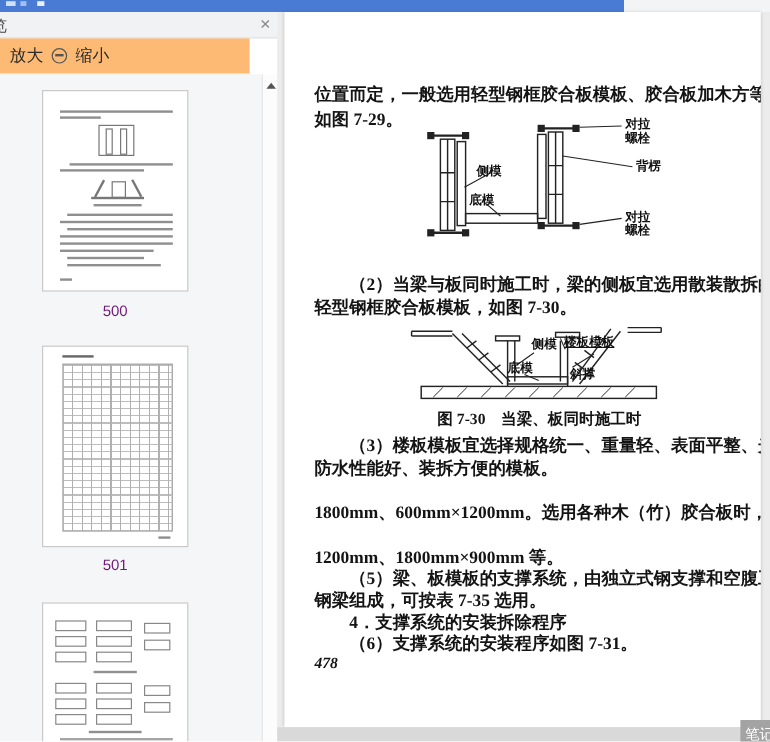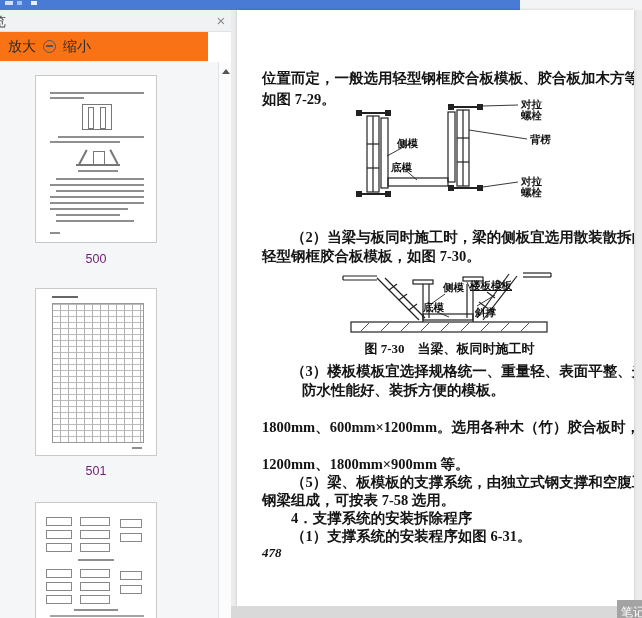--- a/index.html
+++ b/index.html
@@ -10,21 +10,21 @@
   .titlebar-rest{position:absolute;left:520px;top:0;width:122px;height:10px;background:#f3f4f6;}
   .tb-frag{position:absolute;top:1px;height:4px;}
   .dark-frag{position:absolute;left:0;top:12px;width:5px;height:5px;background:#2f4f5f;}
   
   .panel-header{position:absolute;left:0;top:10px;width:231px;height:22px;background:#f1f2f4;
                 border-bottom:1px solid #dfe2e6;box-sizing:border-box;}
   .panel-title{position:absolute;left:-7px;top:3px;font-size:13px;color:#444;}
   .close-btn{position:absolute;left:212px;top:2px;width:18px;height:18px;color:#8a8a8a;
              font-size:15px;line-height:18px;text-align:center;cursor:pointer;}
   
-  .toolbar{position:absolute;left:0;top:32px;width:208px;height:30px;background:#f97316;
+  .toolbar{position:absolute;left:0;top:32px;width:208px;height:30px;background:#fdba74;
            border-bottom:1px solid #e9ebed;box-sizing:border-box;display:flex;align-items:center;
            padding-left:8px;gap:7px;}
   .tool-label{font-size:14px;color:#2b2b2b;}
   .circle-minus{width:11px;height:11px;border:1.5px solid #555;border-radius:50%;position:relative;}
   .circle-minus::after{content:"";position:absolute;left:2px;right:2px;top:4.2px;height:1.5px;background:#555;}
   
   .sidebar{position:absolute;left:0;top:62px;width:218px;height:556px;background:#f5f6f7;overflow:hidden;}
   .scrollcol{position:absolute;left:218px;top:62px;width:13px;height:556px;background:#fcfcfc;
              border-left:1px solid #e3e3e3;box-sizing:border-box;}
   .scroll-up{position:absolute;left:3px;top:7px;width:0;height:0;
@@ -246,25 +246,25 @@
         </g>
       </svg>
       <div class="fig-label" style="left:106px;top:12px;">侧模</div>
       <div class="fig-label" style="left:133px;top:10px;text-decoration:underline;">楼板模板</div>
       <div class="fig-label" style="left:86px;top:32px;">底模</div>
       <div class="fig-label" style="left:138px;top:37px;">斜撑</div>
     </div>
     <div class="fig-caption" style="left:95px;top:330px;width:235px;">图 7-30　当梁、板同时施工时</div>
 
     <div class="line ind" style="top:352px;">（3）楼板模板宜选择规格统一、重量轻、表面平整、光洁、</div>
-    <div class="line" style="top:371px;margin-left:40px;">防水性能好、装拆方便的模板。</div>
+    <div class="line" style="top:371px;">防水性能好、装拆方便的模板。</div>
     <div class="line" style="top:408px;">1800mm、600mm×1200mm。选用各种木（竹）胶合板时，其</div>
     <div class="line" style="top:445px;">1200mm、1800mm×900mm 等。</div>
     <div class="line ind" style="top:463px;">（5）梁、板模板的支撑系统，由独立式钢支撑和空腹工字</div>
-    <div class="line" style="top:481px;">钢梁组成，可按表 7-58 选用。</div>
+    <div class="line" style="top:481px;">钢梁组成，可按表 7-35 选用。</div>
     <div class="line ind" style="top:499px;">4．支撑系统的安装拆除程序</div>
-    <div class="line ind" style="top:517px;">（1）支撑系统的安装程序如图 6-31。</div>
+    <div class="line ind" style="top:517px;">（6）支撑系统的安装程序如图 7-31。</div>
     <div class="pagenum" style="top:535px;">478</div>
   </div>
   <div class="bottomstrip"></div>
 </div>
 
 <div class="note-btn">笔记</div>
 
 </body></html>

